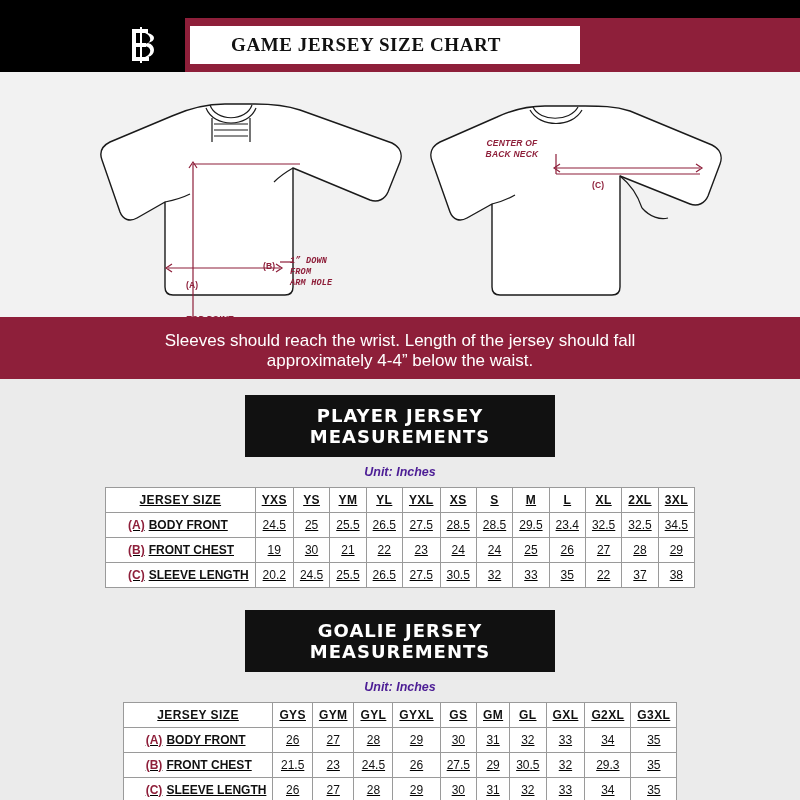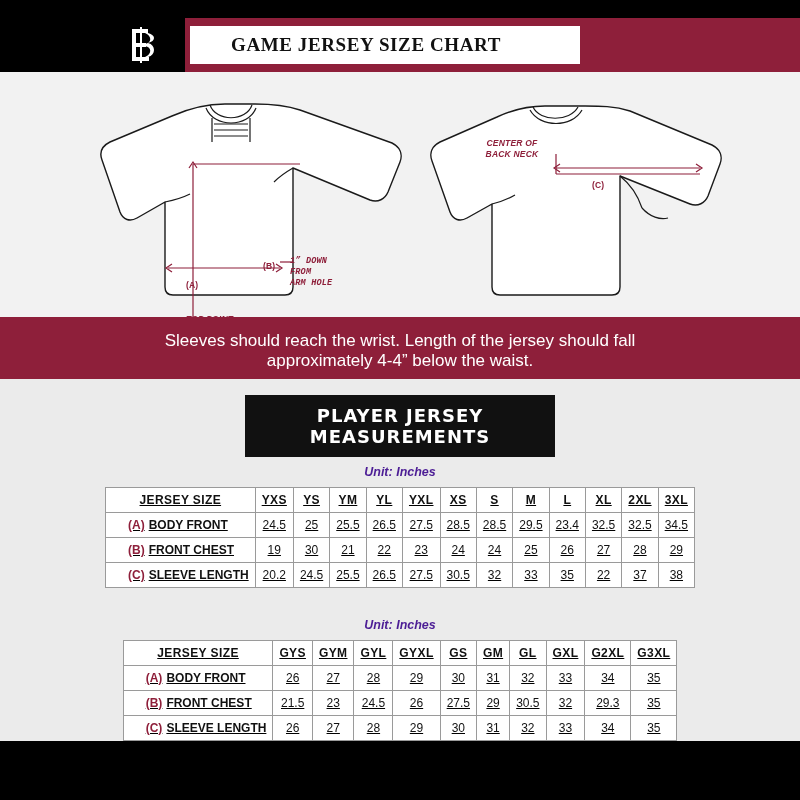--- a/index.html
+++ b/index.html
@@ -231,20 +231,21 @@
           <td>35</td>
           <td>22</td>
           <td>37</td>
           <td>38</td>
         </tr>
       </tbody>
         </table>
     </div>
 
     <div class="section-wrap" style="padding-top:22px;">
+      <div class="section-title">GOALIE JERSEY MEASUREMENTS</div>
       <div class="unit">Unit: Inches</div>
       <table class="size">
         <tbody>
             <tr>
           <td class="hdr first">JERSEY SIZE</td>
           <td class="hdr">GYS</td>
           <td class="hdr">GYM</td>
           <td class="hdr">GYL</td>
           <td class="hdr">GYXL</td>
           <td class="hdr">GS</td>

